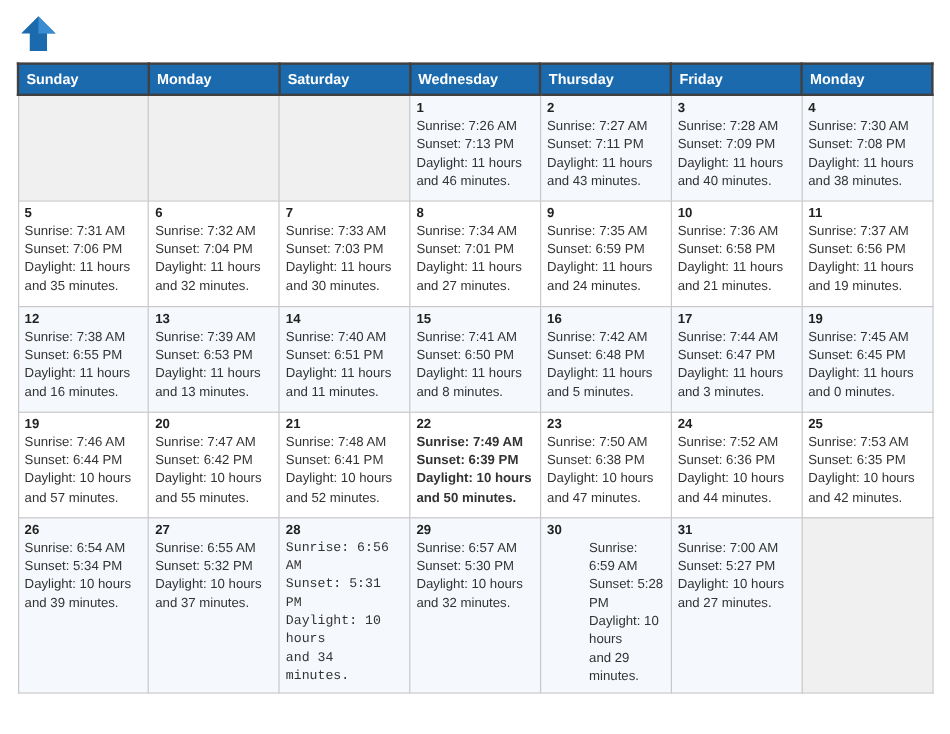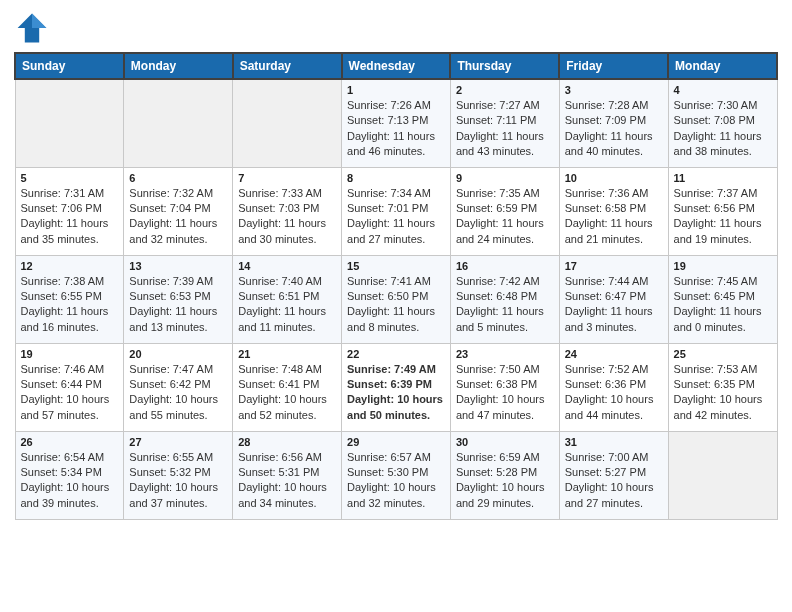--- a/index.html
+++ b/index.html
@@ -324,35 +324,35 @@
           </td>
           <td>
             <div class="day-num">27</div>
             <div class="day-info" style="white-space: pre-line;">Sunrise: 6:55 AM
 Sunset: 5:32 PM
 Daylight: 10 hours
 and 37 minutes.</div>
           </td>
           <td>
             <div class="day-num">28</div>
-            <div class="day-info" style="white-space: pre-line;">Sunrise: 6:56 AM
+            <div class="day-info" style="white-space: pre-line; font-family: Liberation Mono, monospace;">Sunrise: 6:56 AM
 Sunset: 5:31 PM
 Daylight: 10 hours
 and 34 minutes.</div>
           </td>
           <td>
             <div class="day-num">29</div>
             <div class="day-info" style="white-space: pre-line;">Sunrise: 6:57 AM
 Sunset: 5:30 PM
 Daylight: 10 hours
 and 32 minutes.</div>
           </td>
           <td>
             <div class="day-num">30</div>
-            <div class="day-info" style="white-space: pre-line;">Sunrise: 6:59 AM
+            <div class="day-info" style="white-space: pre-line; margin-left: 35px;">Sunrise: 6:59 AM
 Sunset: 5:28 PM
 Daylight: 10 hours
 and 29 minutes.</div>
           </td>
           <td>
             <div class="day-num">31</div>
             <div class="day-info" style="white-space: pre-line;">Sunrise: 7:00 AM
 Sunset: 5:27 PM
 Daylight: 10 hours
 and 27 minutes.</div>

